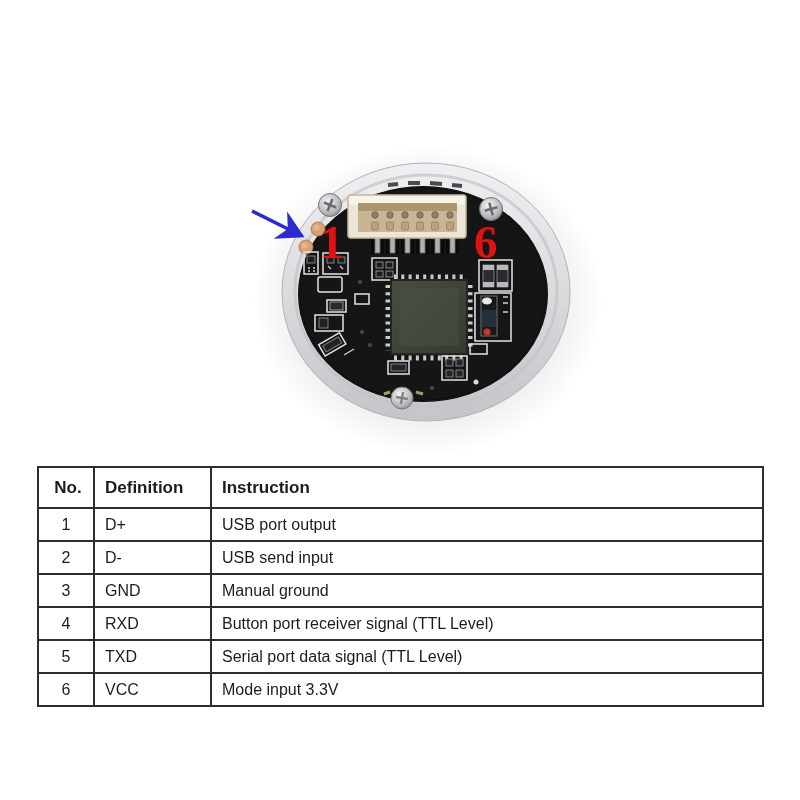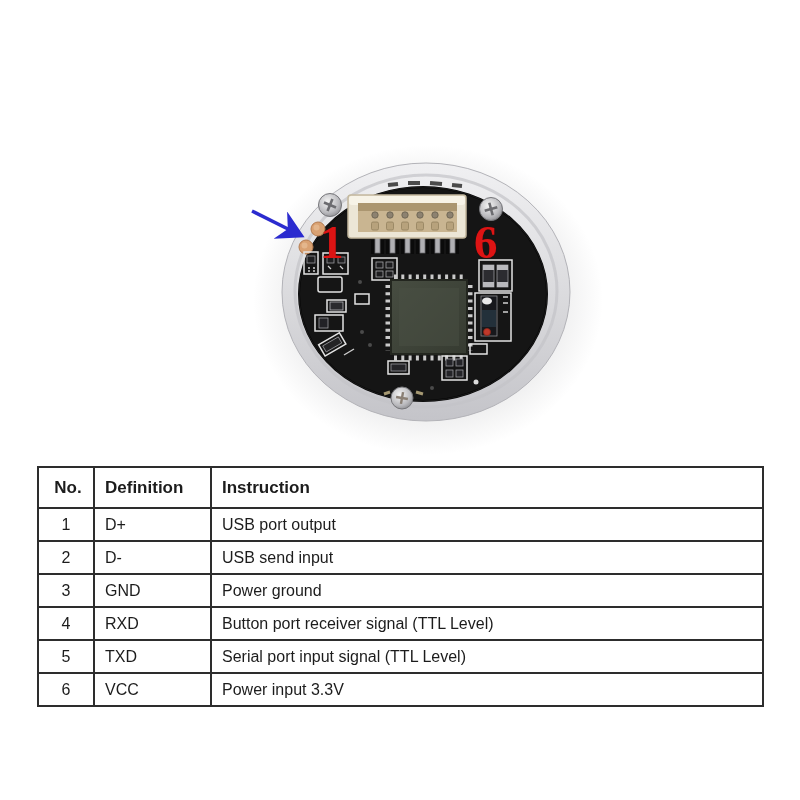--- a/index.html
+++ b/index.html
@@ -280,34 +280,34 @@
           <td class="col-ins">USB port output</td>
         </tr>
         <tr>
           <td class="col-no">2</td>
           <td class="col-def">D-</td>
           <td class="col-ins">USB send input</td>
         </tr>
         <tr>
           <td class="col-no">3</td>
           <td class="col-def">GND</td>
-          <td class="col-ins">Power ground</td>
+          <td class="col-ins">Manual ground</td>
         </tr>
         <tr>
           <td class="col-no">4</td>
           <td class="col-def">RXD</td>
           <td class="col-ins">Button port receiver signal (TTL Level)</td>
         </tr>
         <tr>
           <td class="col-no">5</td>
           <td class="col-def">TXD</td>
-          <td class="col-ins">Serial port input signal (TTL Level)</td>
+          <td class="col-ins">Serial port data signal (TTL Level)</td>
         </tr>
         <tr>
           <td class="col-no">6</td>
           <td class="col-def">VCC</td>
-          <td class="col-ins">Power input 3.3V</td>
+          <td class="col-ins">Mode input 3.3V</td>
         </tr>
       </tbody>
     </table>
   </div>
 
 </div>
 
 </body></html>

